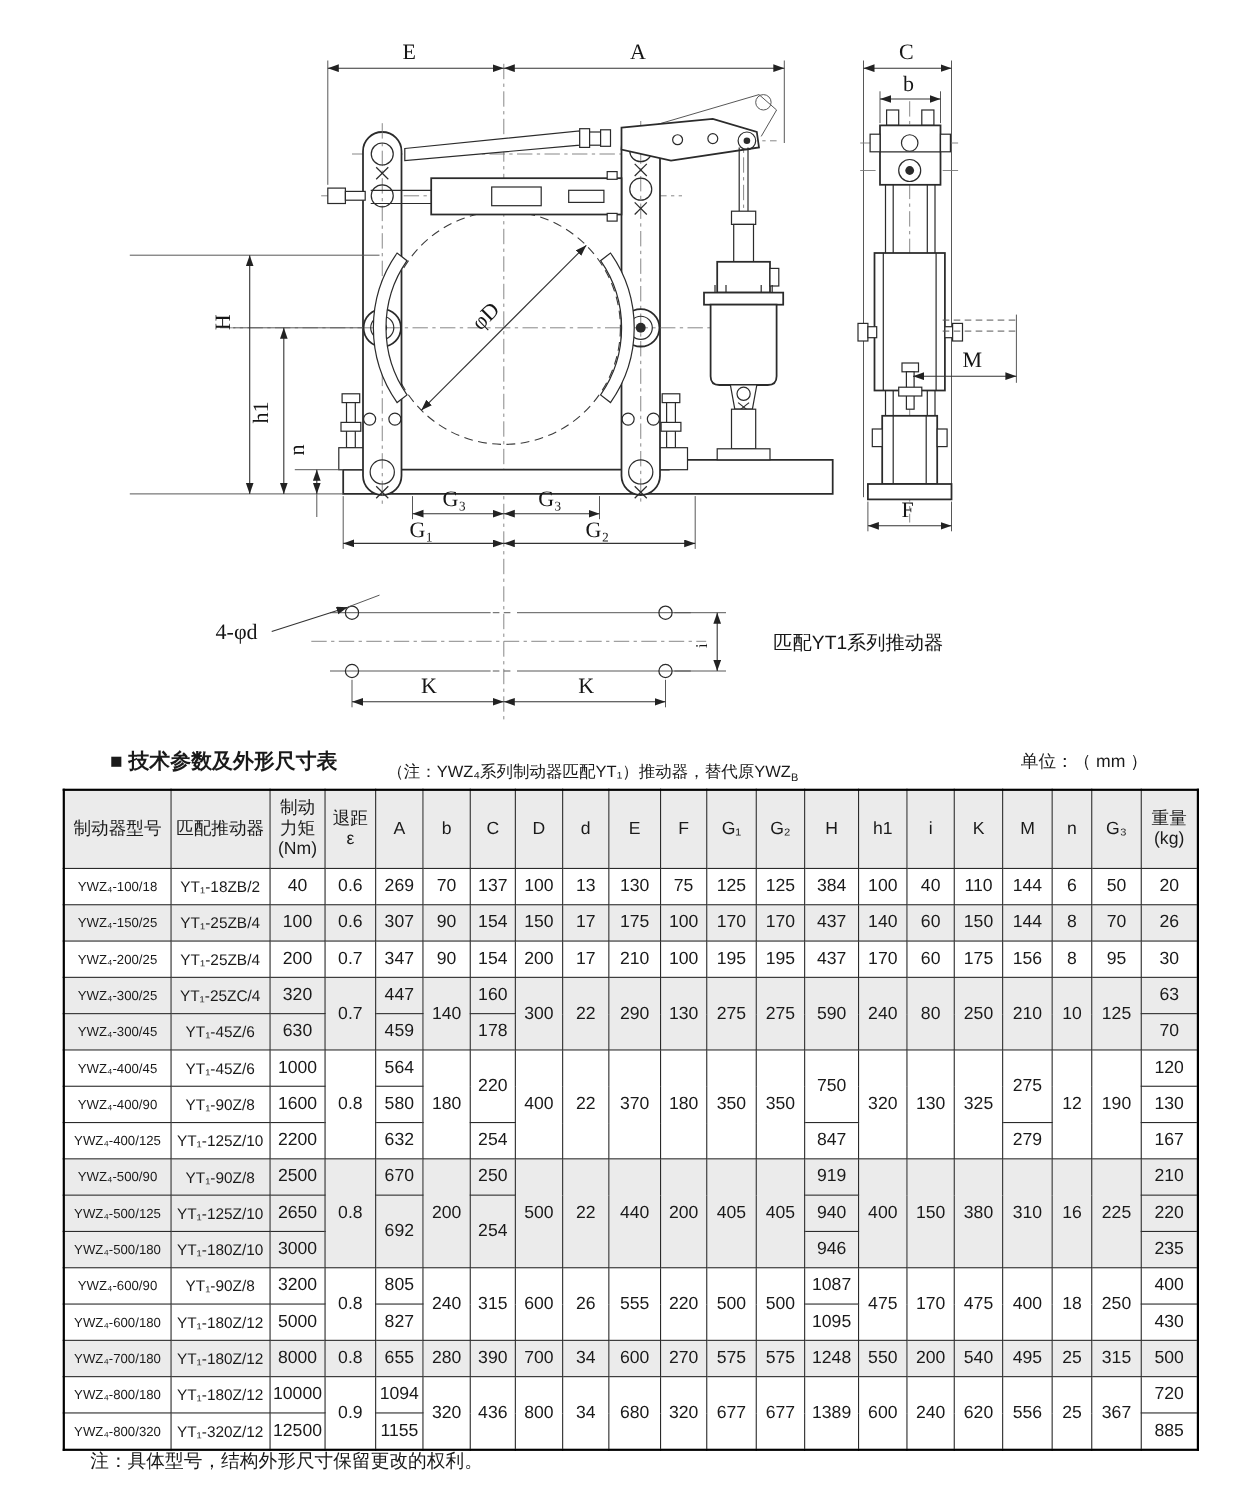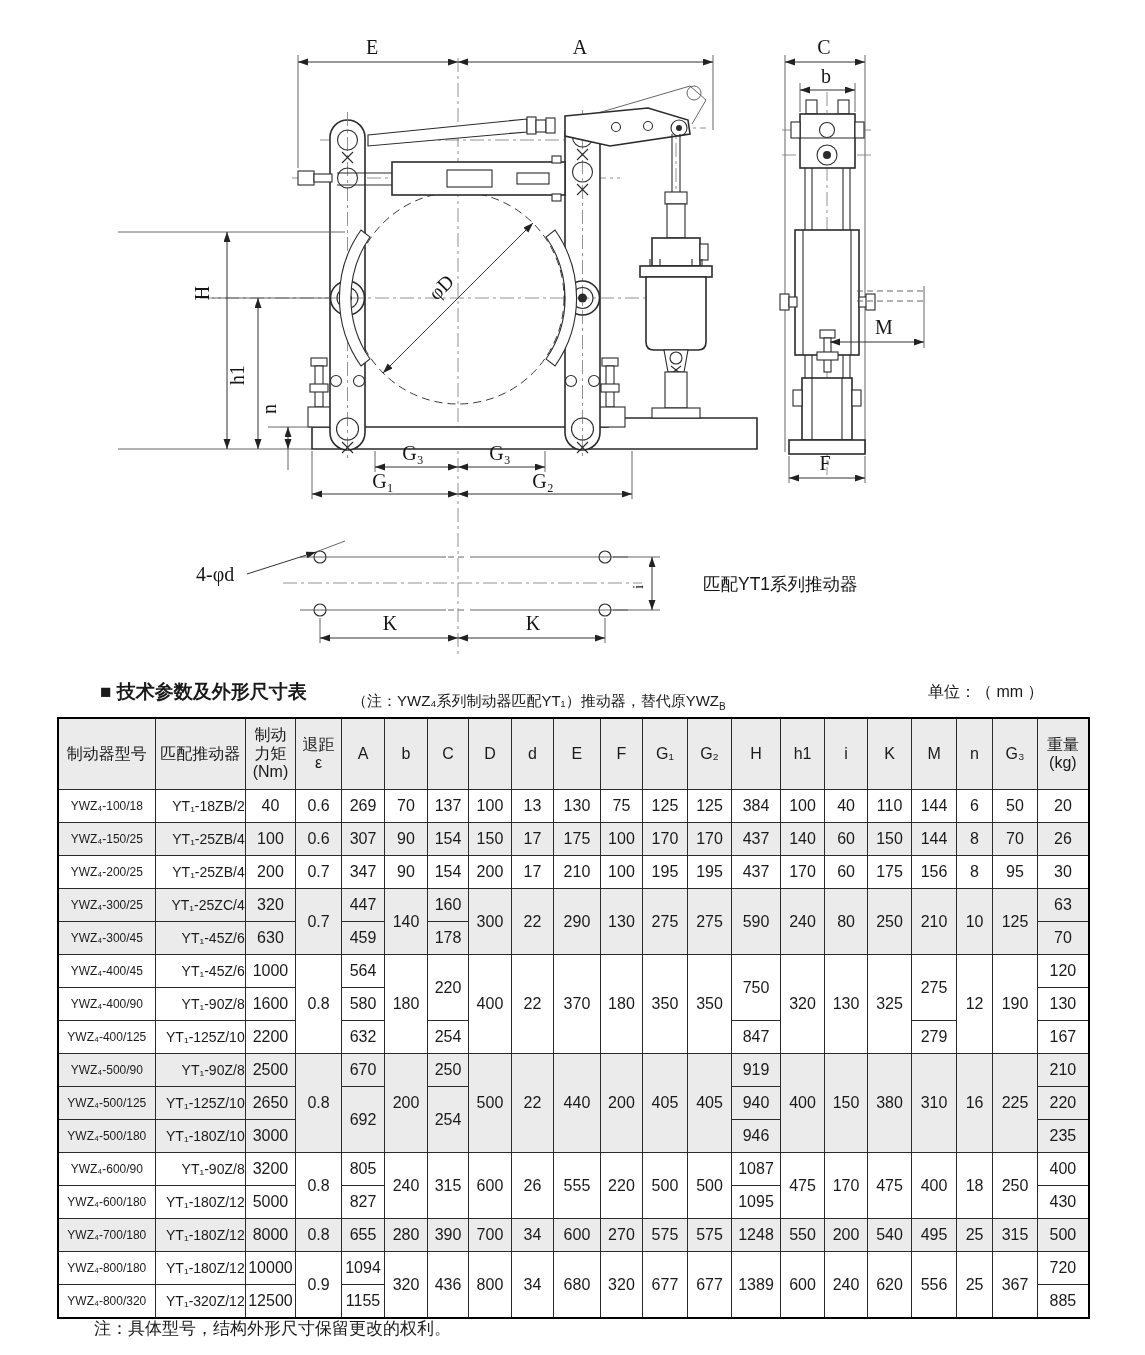--- a/index.html
+++ b/index.html
@@ -27,23 +27,23 @@
   .sec-unit{left:928px;top:682px;font-size:16px;text-align:right;}
   #tablewrap{position:absolute;left:57px;top:717px;}
   table.spec{border-collapse:collapse;table-layout:fixed;width:1033px;
              border:2px solid #000;}
   table.spec th,table.spec td{border:1px solid #2a2a2a;text-align:center;
              vertical-align:middle;padding:0;overflow:hidden;}
   table.spec th{height:70px;font-weight:normal;font-size:16px;line-height:1.15;
              white-space:pre-line;background:#ebebeb;}
   table.spec td{height:32px;font-size:16px;}
   table.spec td.c-model{font-size:12px;}
-  table.spec td.c-thr{font-size:14px;text-align:right;}
+  table.spec td.c-thr{font-size:14px;}
   tr.shade td{background:#ebebeb;}
-  #footnote{position:absolute;left:94px;top:1317px;font-size:17px;}
+  #footnote{position:absolute;left:82px;top:1317px;font-size:17px;}
 </style>
 </head>
 <body>
 
 <div>
 
   <svg id="drawing" width="1145" height="662" viewBox="0 0 1145 662">
     <defs>
       <marker id="ar" markerWidth="11" markerHeight="8" refX="10" refY="3.5" orient="auto-start-reverse" markerUnits="userSpaceOnUse">
         <path d="M0,0 L10,3.5 L0,7 Z" fill="#222"></path>

